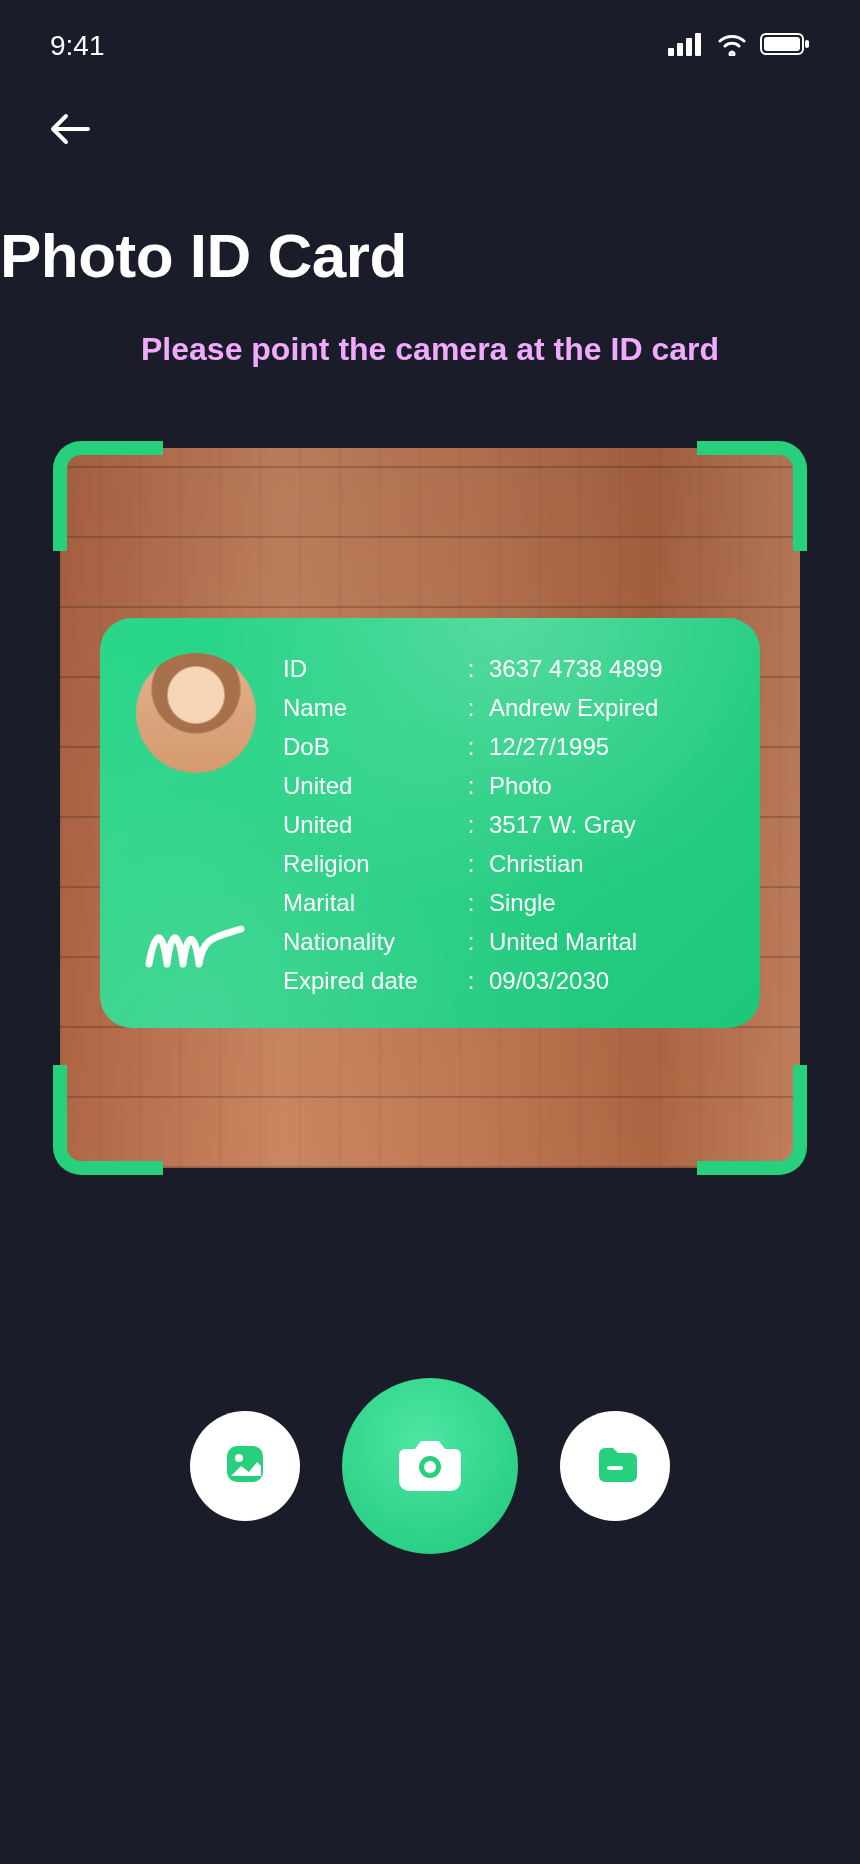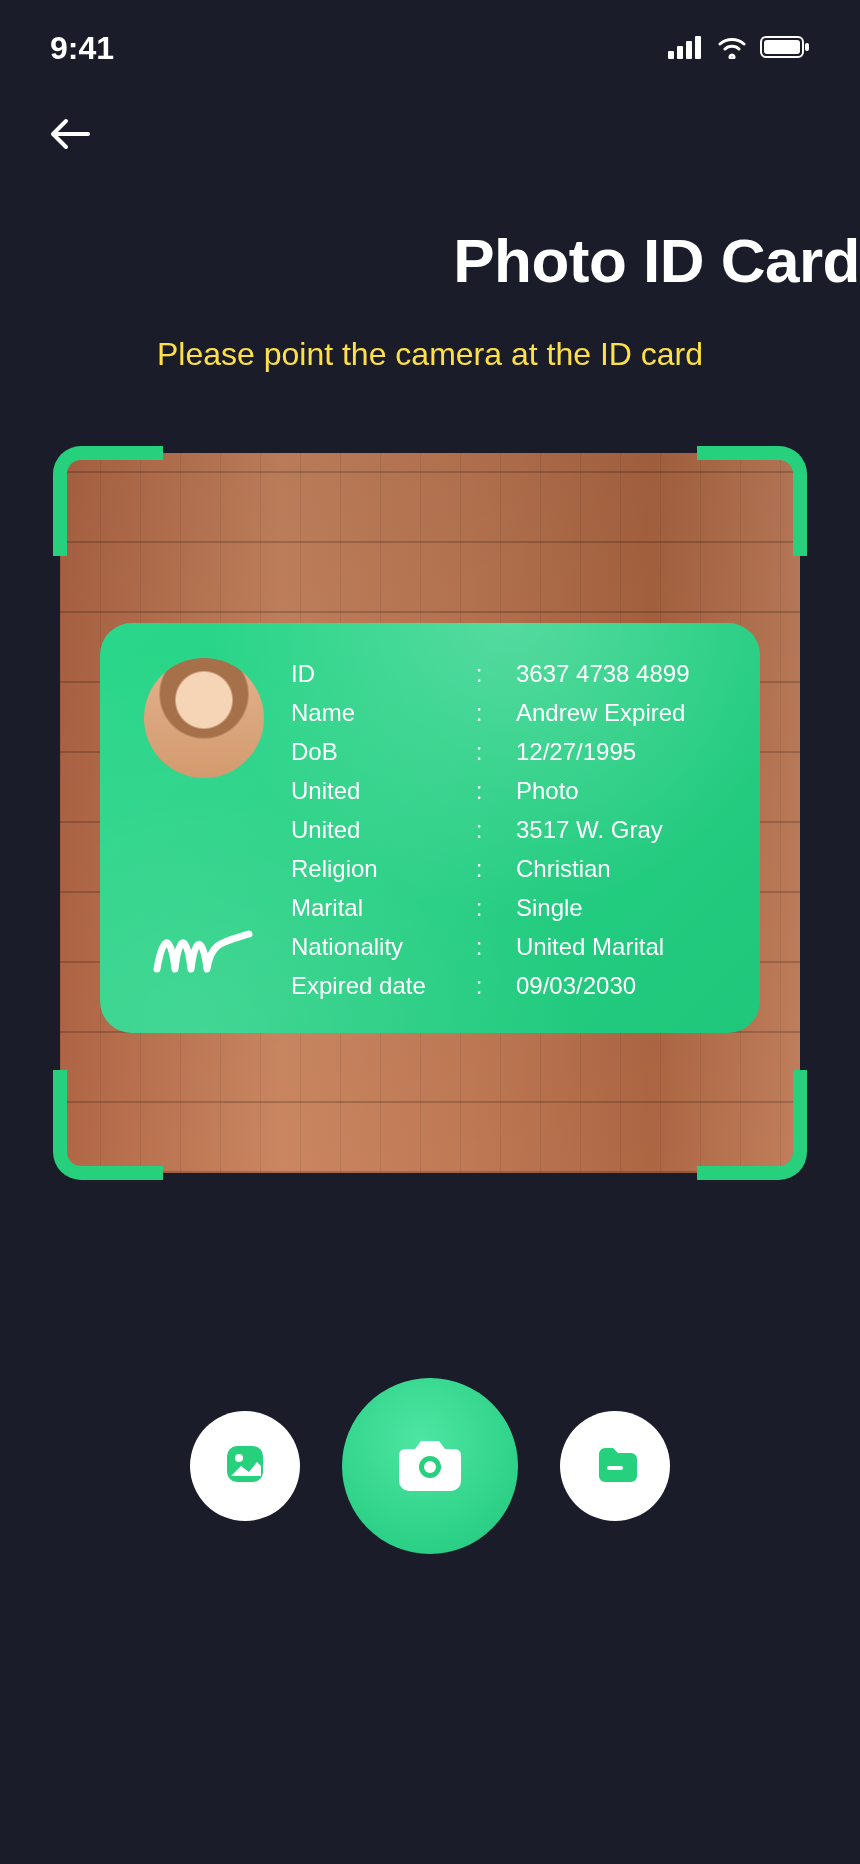--- a/index.html
+++ b/index.html
@@ -11,37 +11,37 @@
       color: #fff;
       overflow: hidden;
       position: relative;
     }
     .status-bar {
       display: flex;
       justify-content: space-between;
       align-items: center;
       padding: 30px 50px 20px;
     }
-    .status-time { font-size: 32px; font-weight: 700; }
+    .status-time { font-size: 28px; font-weight: 400; }
     .status-icons { display: flex; gap: 12px; align-items: center; }
     .back-row { padding: 30px 50px 40px; }
     .back-btn { display: inline-flex; cursor: pointer; }
     .title {
-      text-align: right;
+      text-align: left;
       font-size: 62px;
       font-weight: 700;
       margin-top: 30px;
       letter-spacing: -0.5px;
     }
     .subtitle {
       text-align: center;
       font-size: 32px;
-      font-weight: 400;
+      font-weight: 700;
       margin-top: 40px;
-      color: #fde047;
+      color: #f0abfc;
     }
     .scan-area {
       position: relative;
       margin: 80px 60px 0;
       height: 720px;
     }
     .scan-bg {
       position: absolute;
       inset: 0;
       border-radius: 24px;
@@ -64,21 +64,21 @@
     .c-br { bottom: -7px; right: -7px; border-left: none; border-top: none; border-bottom-right-radius: 28px; }
     .id-card {
       position: absolute;
       top: 170px;
       left: 40px;
       right: 40px;
       height: 410px;
       background: linear-gradient(135deg, #2ad78a, #1fc77b);
       border-radius: 32px;
       display: flex;
-      padding: 35px 26px;
+      padding: 35px 18px;
       overflow: hidden;
       color: #fff;
     }
     .id-card::before {
       content: "";
       position: absolute;
       inset: -60px;
       background:
         radial-gradient(circle at 60% 10%, rgba(255,255,255,0.22), transparent 45%),
         radial-gradient(circle at 20% 90%, rgba(255,255,255,0.14), transparent 50%);
@@ -113,21 +113,21 @@
       column-gap: 8px;
       font-size: 24px;
       position: relative;
       z-index: 1;
       align-content: start;
       padding-top: 2px;
       padding-left: 10px;
     }
     .id-right .lbl { white-space: nowrap; }
     .id-right .colon { text-align: center; }
-    .id-right .val { white-space: nowrap; margin-left: 19px; }
+    .id-right .val { white-space: nowrap; }
     .actions {
       position: absolute;
       bottom: 310px;
       left: 0;
       right: 0;
       display: flex;
       justify-content: center;
       align-items: center;
       gap: 42px;
     }

